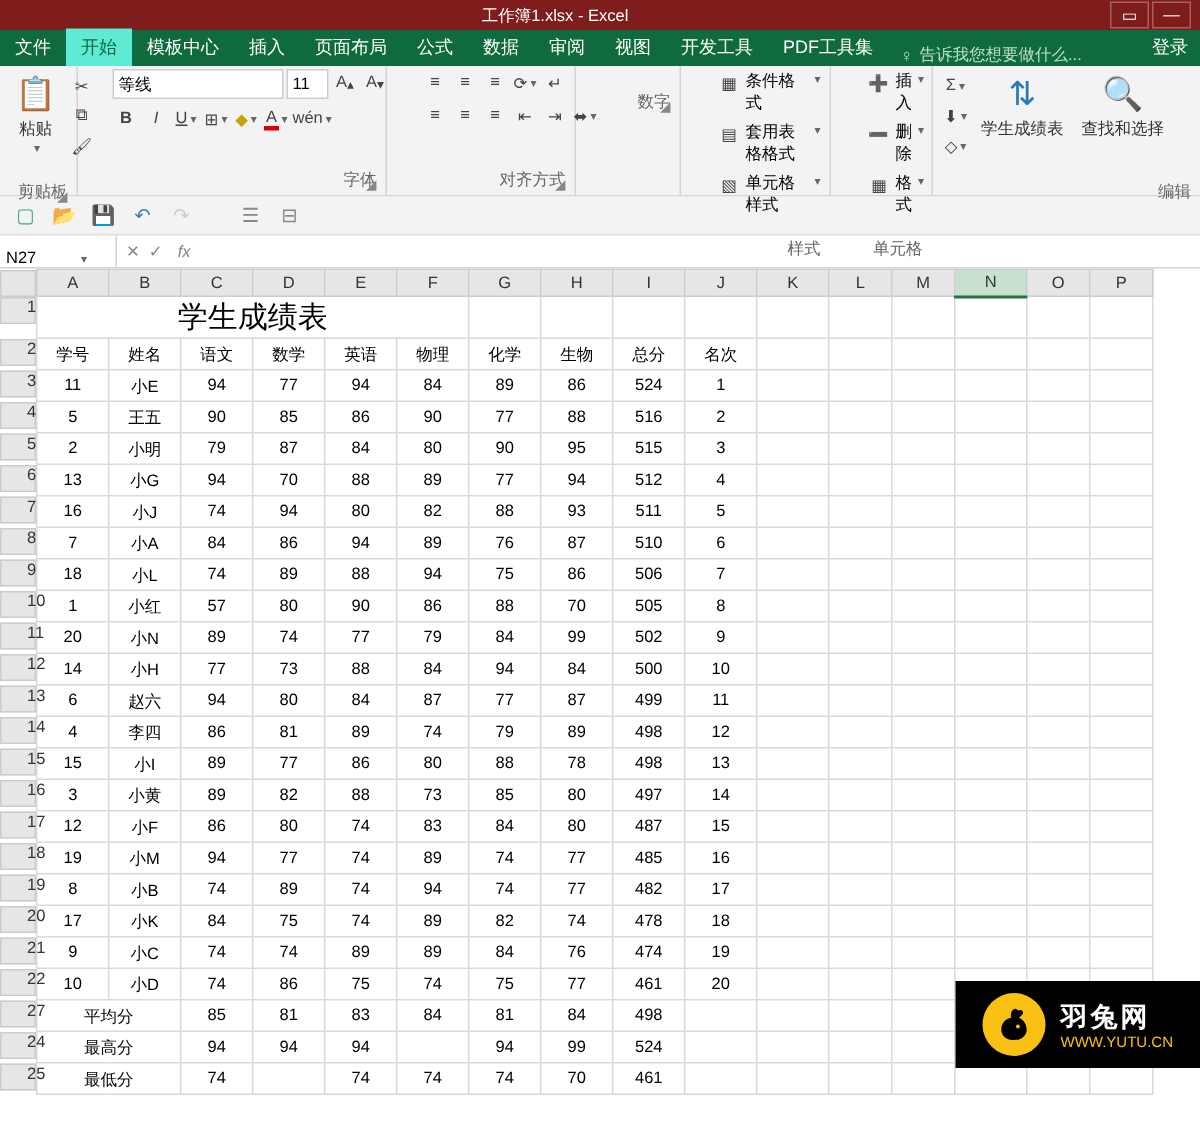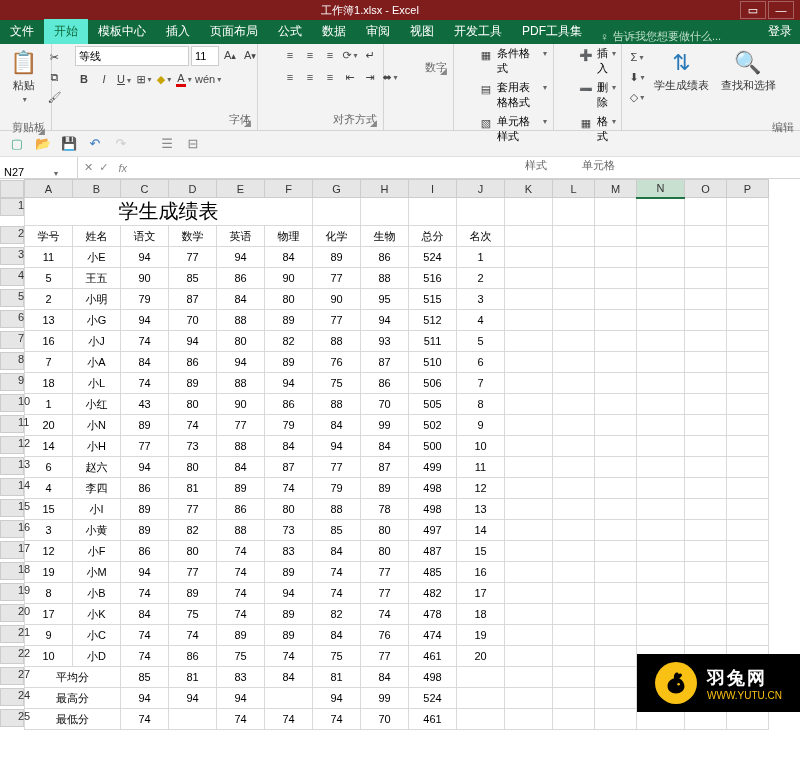--- a/index.html
+++ b/index.html
@@ -422,21 +422,21 @@
           <td></td>
           <td></td>
           <td></td>
           <td></td>
           <td></td>
         </tr>
         <tr>
           <th class="row">10</th>
           <td>1</td>
           <td>小红</td>
-          <td>43</td>
+          <td>57</td>
           <td>80</td>
           <td>90</td>
           <td>86</td>
           <td>88</td>
           <td>70</td>
           <td>505</td>
           <td>8</td>
           <td></td>
           <td></td>
           <td></td>

